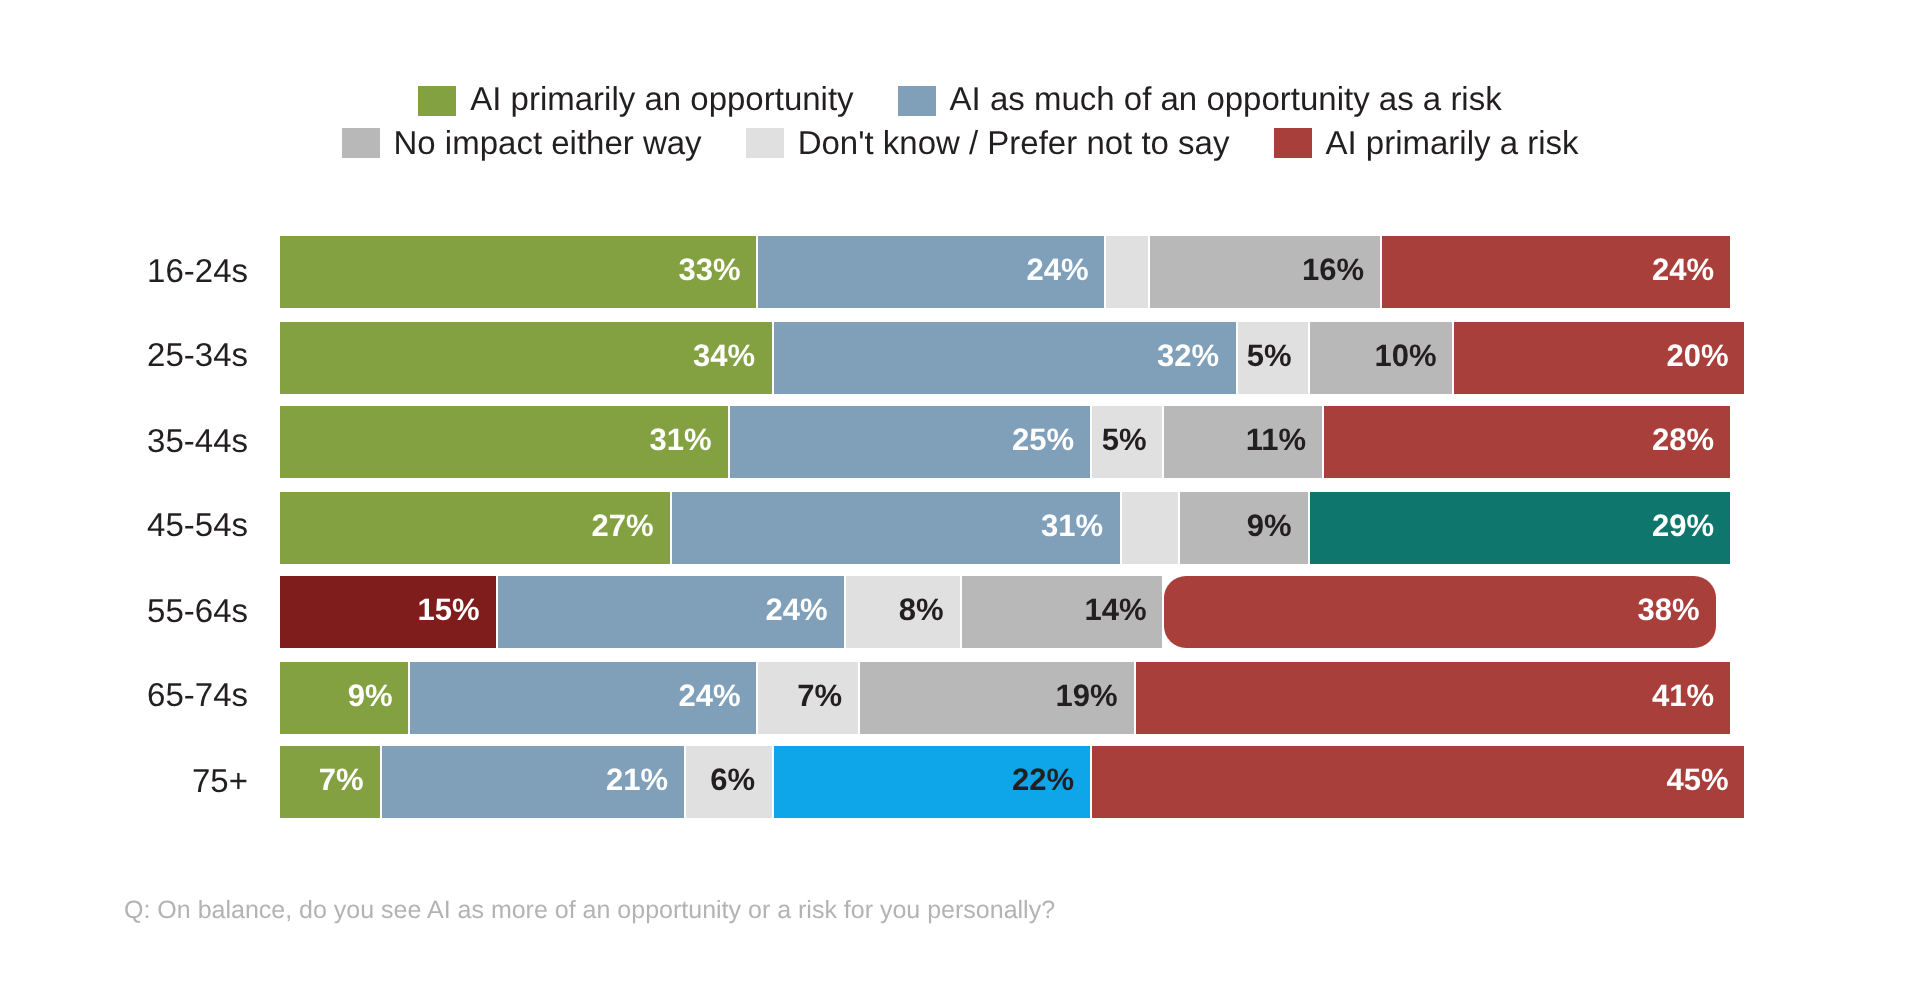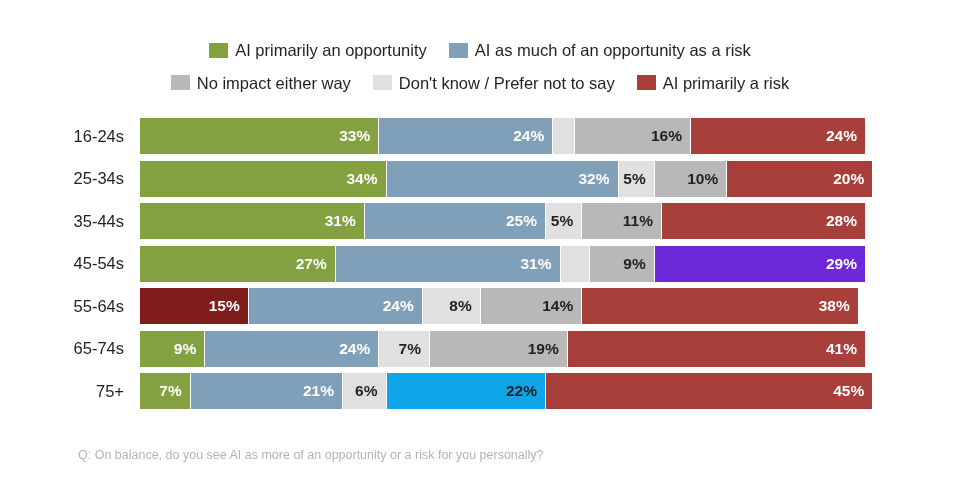--- a/index.html
+++ b/index.html
@@ -10,21 +10,21 @@
     overflow: hidden;
   }
   .chart-root { position: relative; width: 960px; height: 501px; }
 
   
   .legend { position: absolute; left: 0; top: 42px; width: 960px; }
   .legend-row {
     display: flex; justify-content: center; align-items: center;
     gap: 0px; line-height: 1;
   }
-  .legend-row.row1 { margin-bottom: 16px; }
+  .legend-row.row1 { margin-bottom: 5px; }
   .legend-item { display: flex; align-items: center; margin: 0 11px; }
   .legend-swatch {
     width: 19px; height: 15px; display: inline-block; margin-right: 7px;
     flex: 0 0 auto;
   }
   .legend-label { font-size: 16.5px; color: #231f20; white-space: nowrap; }
 
   
   .plot { position: absolute; left: 0; top: 118px; width: 960px; }
   .bar-row { display: flex; align-items: center; height: 36px; margin-bottom: 6.5px; }
@@ -42,21 +42,21 @@
   }
   .seg:last-child { border-right: none; }
   .seg-label {
     font-size: 15.5px; font-weight: bold; padding-right: 8px; white-space: nowrap;
   }
   .seg-label.light { color: #ffffff; }
   .seg-label.dark  { color: #231f20; }
 
   
   .footnote {
-    position: absolute; left: 78px; top: 448px;
+    position: absolute; left: 62px; top: 448px;
     font-size: 12.5px; color: #b3b3b3; white-space: nowrap;
   }
 </style>
 </head>
 <body>
 
 <div class="chart-root">
 
   <div class="legend">
     <div class="legend-row row1">
@@ -150,41 +150,41 @@
           <div class="seg" style="background: rgb(132, 161, 65); flex: 0 0 27%;">
             <span class="seg-label light">27%</span>
           </div>
           <div class="seg" style="background: rgb(128, 160, 186); flex: 0 0 31%;">
             <span class="seg-label light">31%</span>
           </div>
           <div class="seg" style="background: rgb(224, 224, 224); flex: 0 0 4%;"></div>
           <div class="seg" style="background: rgb(184, 184, 184); flex: 0 0 9%;">
             <span class="seg-label dark">9%</span>
           </div>
-          <div class="seg" style="background: #6d28d9; flex: 0 0 29%;">
+          <div class="seg" style="background: #0f766e; flex: 0 0 29%;">
             <span class="seg-label light">29%</span>
           </div>
         </div>
       </div>
       <div class="bar-row">
         <div class="row-label">55-64s</div>
         <div class="bar-track">
           <div class="seg" style="background: #7f1d1d; flex: 0 0 15%;">
             <span class="seg-label light">15%</span>
           </div>
           <div class="seg" style="background: rgb(128, 160, 186); flex: 0 0 24%;">
             <span class="seg-label light">24%</span>
           </div>
           <div class="seg" style="background: rgb(224, 224, 224); flex: 0 0 8%;">
             <span class="seg-label dark">8%</span>
           </div>
           <div class="seg" style="background: rgb(184, 184, 184); flex: 0 0 14%;">
             <span class="seg-label dark">14%</span>
           </div>
-          <div class="seg" style="background: rgb(169, 63, 59); flex: 0 0 38%;">
+          <div class="seg" style="background: rgb(169, 63, 59); flex: 0 0 38%; border-radius: 11px;">
             <span class="seg-label light">38%</span>
           </div>
         </div>
       </div>
       <div class="bar-row">
         <div class="row-label">65-74s</div>
         <div class="bar-track">
           <div class="seg" style="background: rgb(132, 161, 65); flex: 0 0 9%;">
             <span class="seg-label light">9%</span>
           </div>

